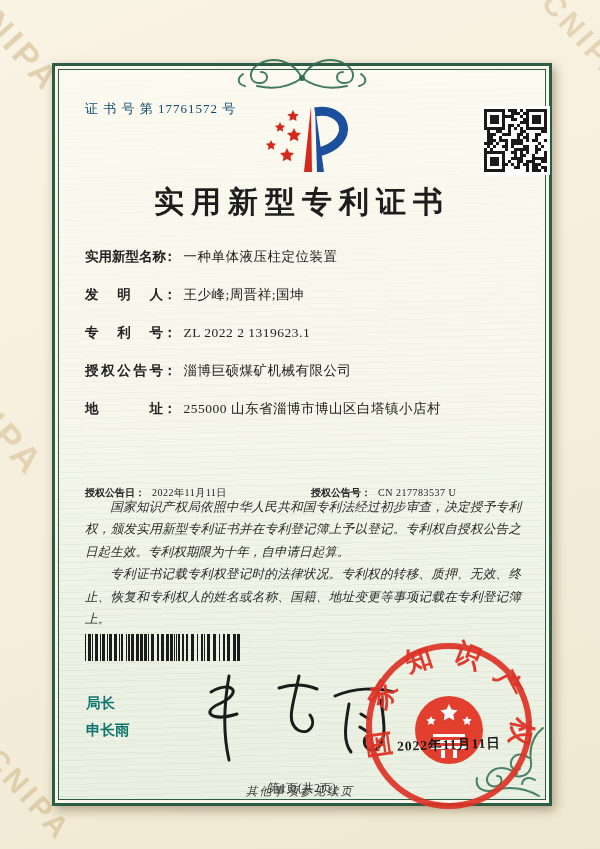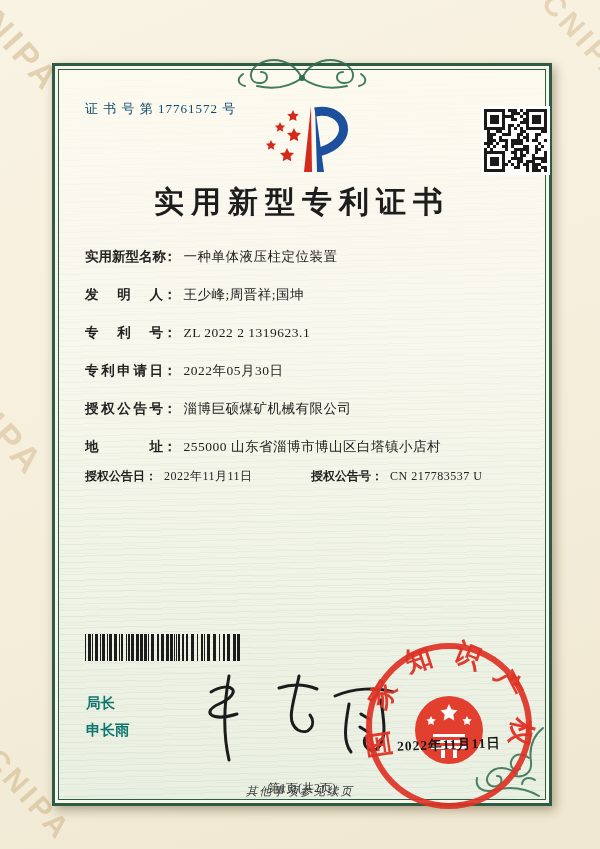--- a/index.html
+++ b/index.html
@@ -36,21 +36,21 @@
   .title{
     position:absolute; left:0; right:0; top:116px; text-align:center;
     font-size:30px; font-weight:bold; letter-spacing:7px; color:#1d1d1d;
   }
   
   .fields{ position:absolute; left:30px; top:182px; width:440px;}
   .frow{ height:38px; font-size:13.5px; color:#222; white-space:nowrap;}
   .flabel{ display:inline-block; width:78px; text-align:justify; text-align-last:justify; font-weight:600;font-family:Liberation Serif, serif;}
   .fcolon{ font-weight:600;}
   .fvalue{ margin-left:7px; letter-spacing:.5px;}
-  .grant-row{ position:absolute; left:30px; top:402px; width:440px; font-size:12px; white-space:nowrap;}
+  .grant-row{ position:absolute; left:30px; top:420px; width:440px; font-size:10px; white-space:nowrap;}
   .grant-right{ position:absolute; left:226px; top:0;}
   .grant-row b{ font-weight:600;}
 
   .body-text{
     position:absolute; left:30px; top:430px; width:436px;
     font-size:12.6px; line-height:1.78; text-align:justify; font-style:italic; color:#2a2a2a;
   }
   .body-text p{ margin:0; text-indent:2em;}
 
   .barcode{ position:absolute; left:30px; top:568px; width:158px; height:27px;}
@@ -280,30 +280,33 @@
           <rect x="1" y="15" width="5" height="5" fill="#fff"></rect>
           <rect x="2" y="16" width="3" height="3" fill="#1a1a1a"></rect>
         </svg>
 
       <div class="title">实用新型专利证书</div>
 
       <div class="fields">
         <div class="frow"><span class="flabel">实用新型名称</span><span class="fcolon">：</span><span class="fvalue">一种单体液压柱定位装置</span></div>
         <div class="frow"><span class="flabel">发明人</span><span class="fcolon">：</span><span class="fvalue">王少峰;周晋祥;国坤</span></div>
         <div class="frow"><span class="flabel">专利号</span><span class="fcolon">：</span><span class="fvalue">ZL 2022 2 1319623.1</span></div>
-        <div class="frow"><span class="flabel">专利申请日</span><span class="fcolon">：</span><span class="fvalue">2022年05月30日</span></div>
         <div class="frow"><span class="flabel">授权公告号</span><span class="fcolon">：</span><span class="fvalue">淄博巨硕煤矿机械有限公司</span></div>
         <div class="frow"><span class="flabel">地址</span><span class="fcolon">：</span><span class="fvalue">255000 山东省淄博市博山区白塔镇小店村</span></div>
       </div>
 
       <div class="grant-row">
         <span><b>授权公告日</b><b>：</b><span class="fvalue">2022年11月11日</span></span>
         <span class="grant-right"><b>授权公告号</b><b>：</b><span class="fvalue">CN 217783537 U</span></span>
       </div>
 
+      <div class="body-text">
+        <p>国家知识产权局依照中华人民共和国专利法经过初步审查，决定授予专利权，颁发实用新型专利证书并在专利登记簿上予以登记。专利权自授权公告之日起生效。专利权期限为十年，自申请日起算。</p>
+        <p>专利证书记载专利权登记时的法律状况。专利权的转移、质押、无效、终止、恢复和专利权人的姓名或名称、国籍、地址变更等事项记载在专利登记簿上。</p>
+      </div>
 
       <svg class="barcode" id="barcode" viewBox="0 0 158 27" preserveAspectRatio="none">
           <rect x="0" y="0" width="1" height="27" fill="#1b1b1b"></rect>
           <rect x="3" y="0" width="3" height="27" fill="#1b1b1b"></rect>
           <rect x="7" y="0" width="1" height="27" fill="#1b1b1b"></rect>
           <rect x="10" y="0" width="3" height="27" fill="#1b1b1b"></rect>
           <rect x="15" y="0" width="1" height="27" fill="#1b1b1b"></rect>
           <rect x="17" y="0" width="3" height="27" fill="#1b1b1b"></rect>
           <rect x="22" y="0" width="1" height="27" fill="#1b1b1b"></rect>
           <rect x="24" y="0" width="3" height="27" fill="#1b1b1b"></rect>

